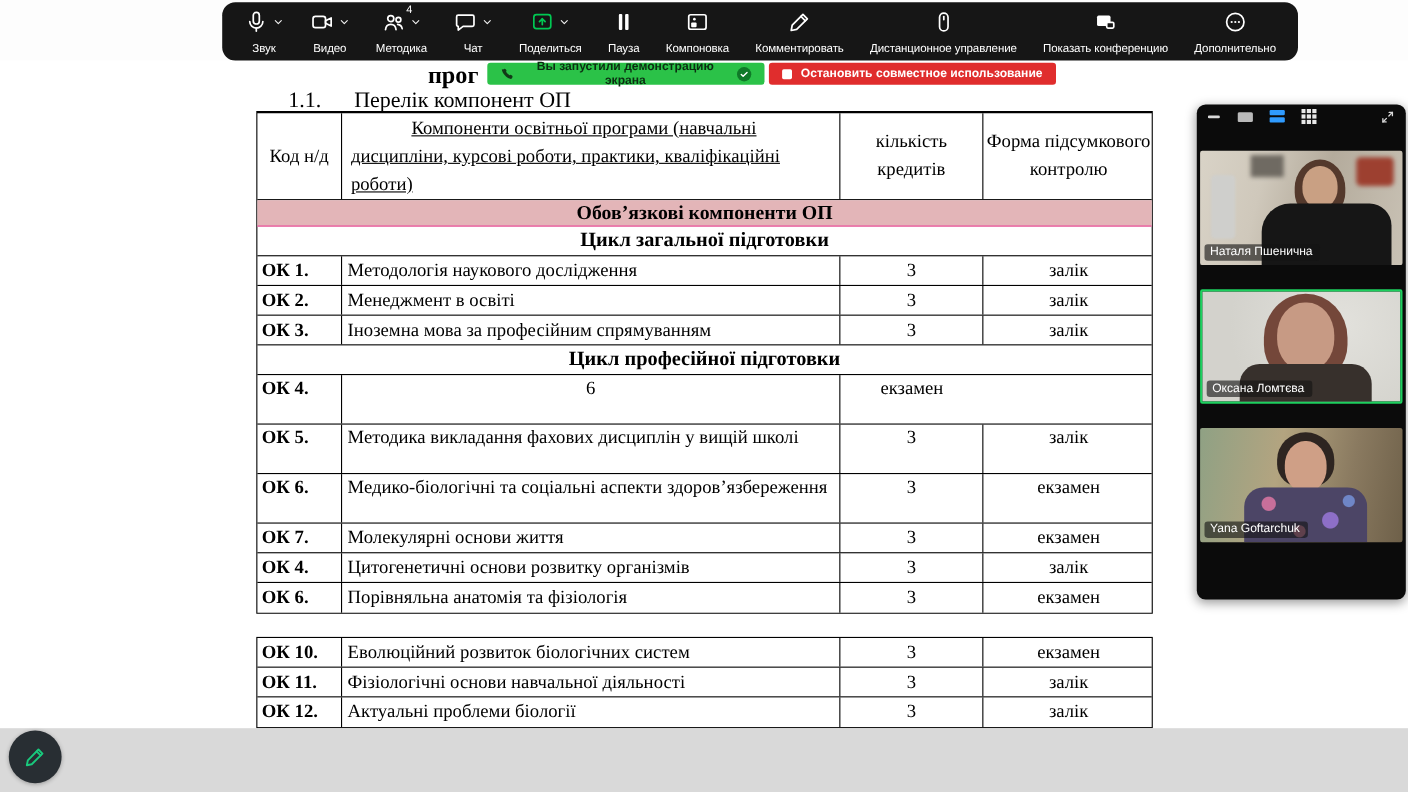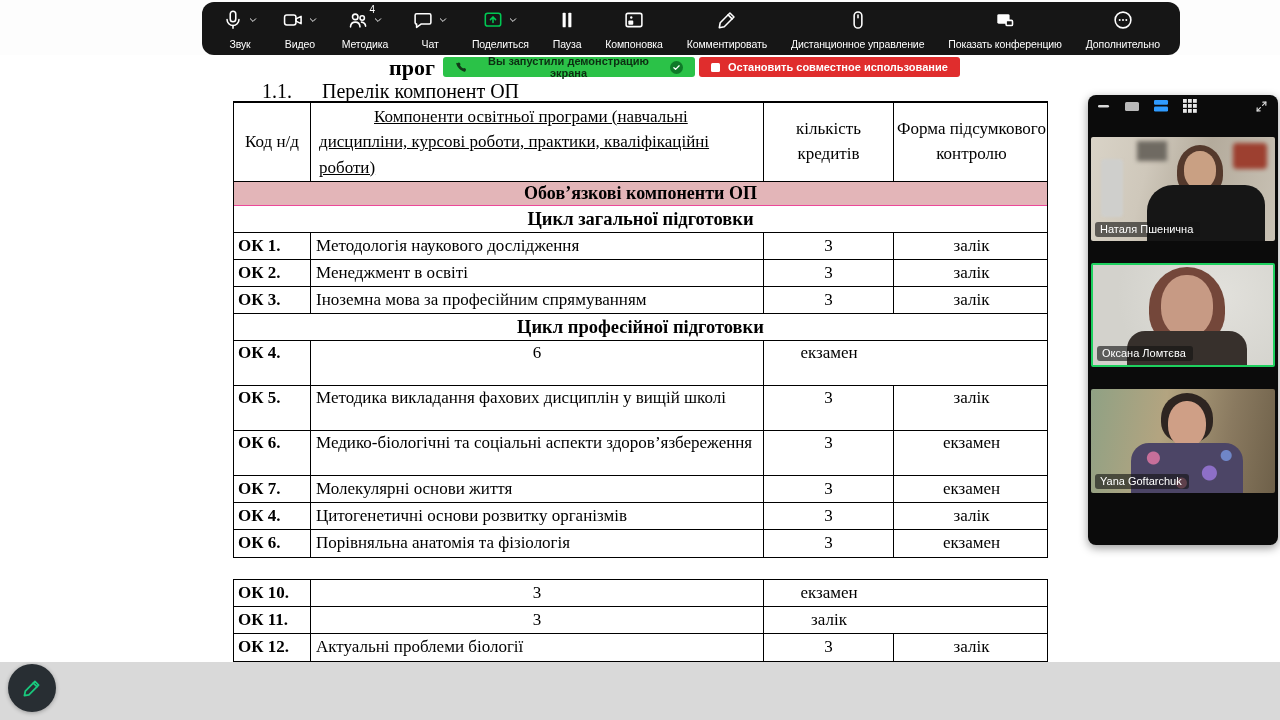--- a/index.html
+++ b/index.html
@@ -196,25 +196,27 @@
         <div class="t-row single">
           <div class="t-cell c-code">ОК 6.</div>
           <div class="t-cell c-name">Порівняльна анатомія та фізіологія</div>
           <div class="t-cell c-credits">3</div>
           <div class="t-cell c-control">екзамен</div>
         </div>
       </div>
     <div class="doc-table2 doc-serif" id="table-block-2">
         <div class="t-row single">
           <div class="t-cell c-code">ОК 10.</div>
+          <div class="t-cell c-name">Еволюційний розвиток біологічних систем</div>
           <div class="t-cell c-credits">3</div>
           <div class="t-cell c-control">екзамен</div>
         </div>
         <div class="t-row single">
           <div class="t-cell c-code">ОК 11.</div>
+          <div class="t-cell c-name">Фізіологічні основи навчальної діяльності</div>
           <div class="t-cell c-credits">3</div>
           <div class="t-cell c-control">залік</div>
         </div>
         <div class="t-row single">
           <div class="t-cell c-code">ОК 12.</div>
           <div class="t-cell c-name">Актуальні проблеми біології</div>
           <div class="t-cell c-credits">3</div>
           <div class="t-cell c-control">залік</div>
         </div>
       </div>

